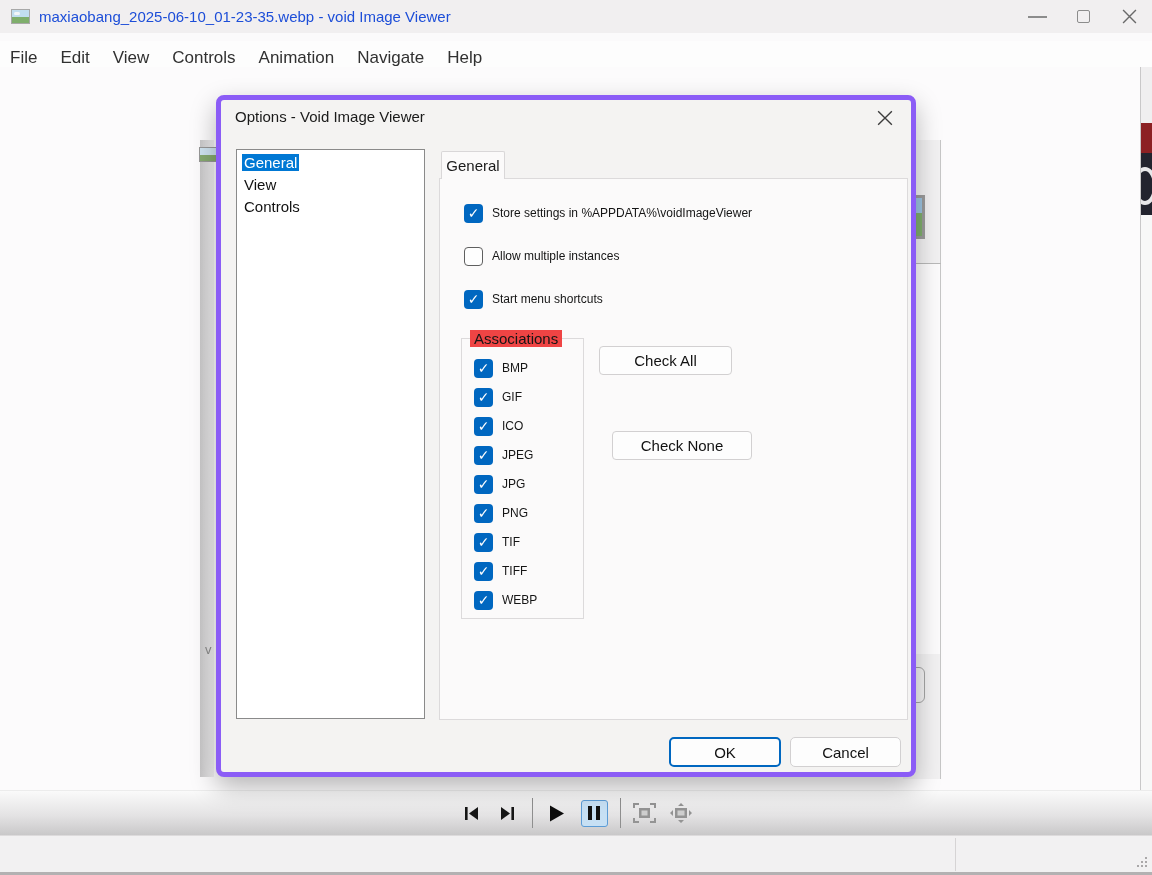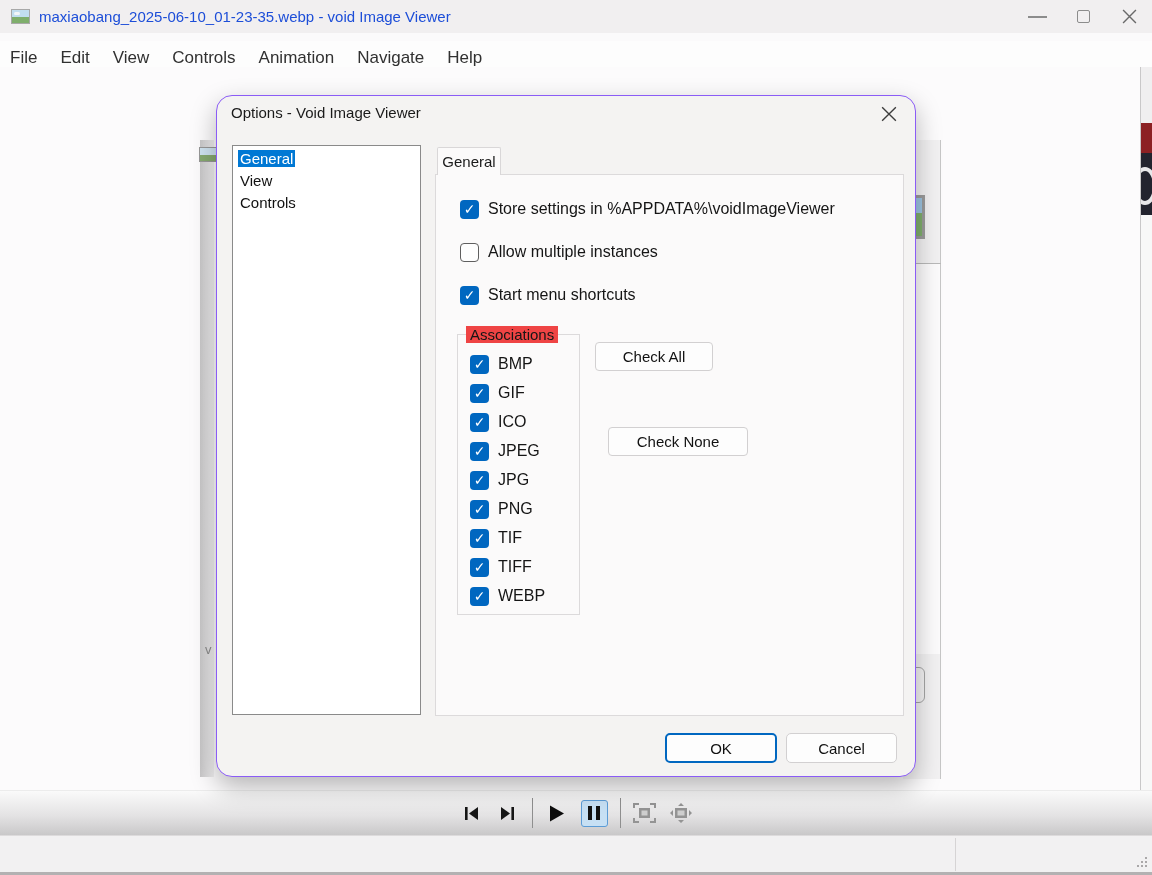--- a/index.html
+++ b/index.html
@@ -43,21 +43,21 @@
   .bg-edge-line{position:absolute;left:1140px;top:0px;width:1px;height:723px;background:#c9c8c9;}
   .bg-edge-top{position:absolute;left:1141px;top:0;width:11px;height:56px;background:#f0eff0;}
   .bg-edge-red{position:absolute;left:1141px;top:56px;width:11px;height:30px;background:#8c2124;}
   .bg-edge-dark{position:absolute;left:1141px;top:86px;width:11px;height:62px;background:#23242f;overflow:hidden;}
   .bg-edge-dark::after{content:"";position:absolute;left:-8px;top:14px;width:16px;height:30px;
     border-radius:50%;border:4px solid #e8e8ea;}
   .bg-edge-rest{position:absolute;left:1141px;top:148px;width:11px;height:575px;background:#f8f8f8;}
 
   
   .dialog{position:absolute;left:216px;top:95px;width:700px;height:682px;background:#f4f3f2;
-    border:1px solid #8b5cf6;border-radius:16px;box-shadow:0 10px 26px rgba(0,0,0,.28);z-index:5;}
+    border:5px solid #8b5cf6;border-radius:8px;box-shadow:0 10px 26px rgba(0,0,0,.28);z-index:5;}
   .dlg-title{position:absolute;left:14px;top:8px;font-size:15px;color:#1a1a1a;}
   .dlg-close{position:absolute;right:12px;top:5px;width:28px;height:26px;display:flex;
     align-items:center;justify-content:center;}
 
   .nav-list{position:absolute;left:15px;top:49px;width:189px;height:570px;background:#ffffff;
     border:1px solid #8a8a8a;padding:2px 0 0 0;font-size:15px;color:#111;}
   .nav-item{padding:1px 5px;line-height:20px;cursor:default;white-space:nowrap;}
   .nav-item span{padding:0 2px;}
   .nav-item.selected span{background:#0078d4;color:#fff;}
 
@@ -66,31 +66,31 @@
     display:flex;align-items:center;justify-content:center;font-size:15px;color:#1a1a1a;}
   .tab-panel{position:absolute;left:218px;top:78px;width:469px;height:542px;background:#fbfafa;
     border:1px solid #dcdadb;z-index:1;}
 
   .cbx-row{position:absolute;left:24px;height:20px;display:flex;align-items:center;}
   .cbx{width:19px;height:19px;border-radius:4px;margin-right:9px;position:relative;
     background:#fefefe;border:1px solid #5f5f5f;flex:0 0 19px;}
   .cbx.checked{background:#0067c0;border:none;}
   .cbx.checked::after{content:"\2713";position:absolute;left:0;top:0;width:19px;height:19px;
     color:#fff;font-size:14px;line-height:19px;text-align:center;}
-  .cbx-label{font-size:16px;color:#151515;white-space:nowrap;}
+  .cbx-label{font-size:12px;color:#151515;white-space:nowrap;}
 
   .assoc{position:absolute;left:21px;top:159px;width:123px;height:281px;border:1px solid #dcdadb;}
   .assoc-legend{position:absolute;top:-9px;left:8px;background:#ef4444;padding:0 4px;
     font-size:15px;color:#151515;}
   .assoc .cbx-row{position:static;margin:9px 0 0 12px;}
   .assoc .cbx-row.first{margin-top:19px;}
 
   .btn{position:absolute;background:#fdfdfd;border:1px solid #d2d0d1;border-radius:4px;
     font-size:15px;color:#111;display:flex;align-items:center;justify-content:center;cursor:default;}
-  .btn-check-all{left:159px;top:167px;width:118px;height:29px;}
+  .btn-check-all{left:159px;top:167px;width:133px;height:29px;}
   .btn-check-none{left:172px;top:209px;width:140px;height:29px;margin-top:43px;}
   .btn-ok{left:448px;top:637px;width:112px;height:30px;border:2px solid #0067c0;border-radius:5px;}
   .btn-cancel{left:569px;top:637px;width:111px;height:30px;border-radius:5px;}
 
   
   .toolbar{position:absolute;left:0;top:790px;width:1152px;height:45px;
     background:linear-gradient(#fafafa,#e4e3e4 55%,#c9c8c9);border-top:1px solid #ececec;
     display:flex;align-items:center;justify-content:center;gap:12px;}
   .tb-btn{display:flex;align-items:center;justify-content:center;width:24px;height:24px;}
   .tb-sep{width:1px;height:30px;background:#8f8f8f;}

